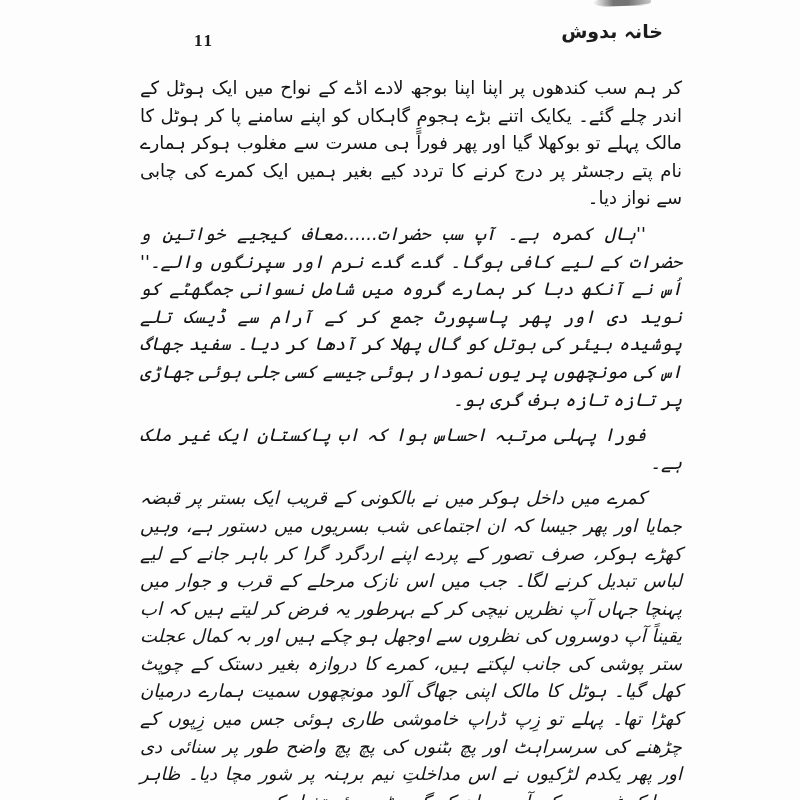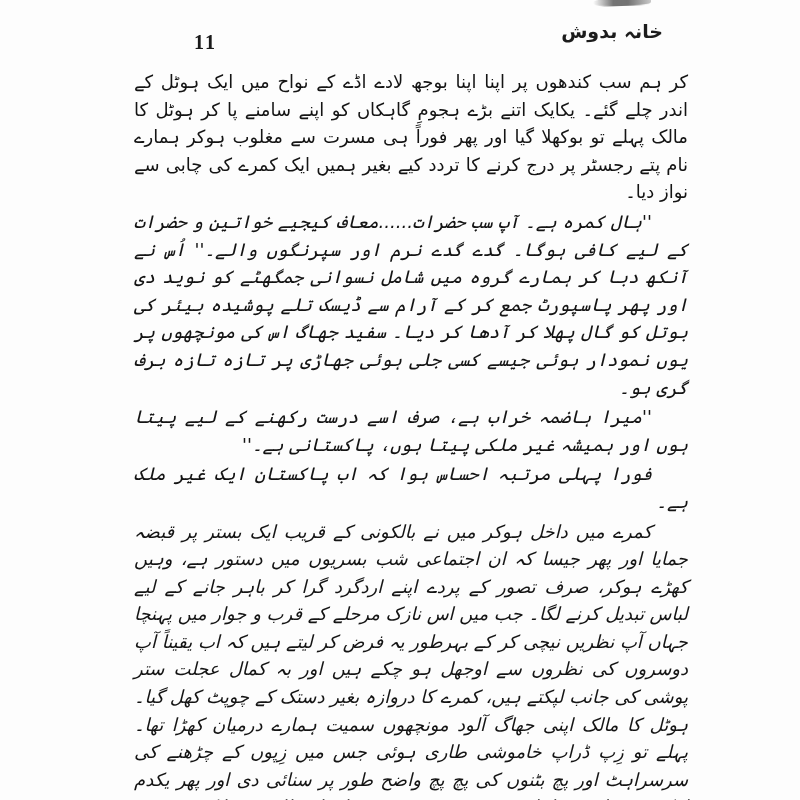--- a/index.html
+++ b/index.html
@@ -38,38 +38,38 @@
     font-weight: bold;
     color: #1c1c1c;
     letter-spacing: -0.5px;
   }
   .page-number {
     position: absolute;
     top: 31px;
     left: 194px;
     font-family: "Liberation Serif", serif;
     font-weight: bold;
-    font-size: 20px;
+    font-size: 17px;
     letter-spacing: 2px;
     color: #1a1a1a;
   }
   .text-block {
     position: absolute;
     top: 66px;
     left: 132px;
     width: 558px;
     direction: rtl;
     unicode-bidi: embed;
     text-align: justify;
     color: #141414;
     font-size: 18px;
     line-height: 27.6px;
   }
   .text-block p {
-    margin: 2px;
+    margin: 8px;
     padding: 0;
   }
   .text-block p.indent {
     text-indent: 36px; 
     font-style: italic;
   }
 </style>
 </head>
 <body>
 
@@ -77,19 +77,18 @@
 
   <div class="smudge"></div>
 
   <div class="book-title">خانہ بدوش</div>
 
   <div class="page-number">11</div>
 
   <div class="text-block">
     <p>کر ہم سب کندھوں پر اپنا اپنا بوجھ لادے اڈے کے نواح میں ایک ہوٹل کے اندر چلے گئے۔ یکایک اتنے بڑے ہجومِ گاہکاں کو اپنے سامنے پا کر ہوٹل کا مالک پہلے تو بوکھلا گیا اور پھر فوراً ہی مسرت سے مغلوب ہوکر ہمارے نام پتے رجسٹر پر درج کرنے کا تردد کیے بغیر ہمیں ایک کمرے کی چابی سے نواز دیا۔</p>
     <p class="indent">''ہال کمرہ ہے۔ آپ سب حضرات......معاف کیجیے خواتین و حضرات کے لیے کافی ہوگا۔ گدے گدے نرم اور سپرنگوں والے۔'' اُس نے آنکھ دبا کر ہمارے گروہ میں شامل نسوانی جمگھٹے کو نوید دی اور پھر پاسپورٹ جمع کر کے آرام سے ڈیسک تلے پوشیدہ بیئر کی بوتل کو گال پھلا کر آدھا کر دیا۔ سفید جھاگ اس کی مونچھوں پر یوں نمودار ہوئی جیسے کسی جلی ہوئی جھاڑی پر تازہ تازہ برف گری ہو۔</p>
-    <p class="indent">''میرا ہاضمہ خراب ہے، صرف اسے درست رکھنے کے لیے پیتا ہوں اور ہمیشہ غیر ملکی پیتا ہوں، پاکستانی ہے۔''</p>
     <p class="indent">فورا پہلی مرتبہ احساس ہوا کہ اب پاکستان ایک غیر ملک ہے۔</p>
     <p class="indent">کمرے میں داخل ہوکر میں نے بالکونی کے قریب ایک بستر پر قبضہ جمایا اور پھر جیسا کہ ان اجتماعی شب بسریوں میں دستور ہے، وہیں کھڑے ہوکر، صرف تصور کے پردے اپنے اردگرد گرا کر باہر جانے کے لیے لباس تبدیل کرنے لگا۔ جب میں اس نازک مرحلے کے قرب و جوار میں پہنچا جہاں آپ نظریں نیچی کر کے بہرطور یہ فرض کر لیتے ہیں کہ اب یقیناً آپ دوسروں کی نظروں سے اوجھل ہو چکے ہیں اور بہ کمال عجلت ستر پوشی کی جانب لپکتے ہیں، کمرے کا دروازہ بغیر دستک کے چوپٹ کھل گیا۔ ہوٹل کا مالک اپنی جھاگ آلود مونچھوں سمیت ہمارے درمیان کھڑا تھا۔ پہلے تو زِپ ڈراپ خاموشی طاری ہوئی جس میں زِپوں کے چڑھنے کی سرسراہٹ اور پچ بٹنوں کی پچ پچ واضح طور پر سنائی دی اور پھر یکدم لڑکیوں نے اس مداخلتِ نیم برہنہ پر شور مچا دیا۔ ظاہر ہے ایک غیر مرد کی آمد پر ان کے گرد پڑے ہوئے تخیل کے پردوں میں چھید ہو جانے کے امکانات زیادہ تھے۔</p>
 
   </div>
 
 </div>
 
 </body></html>

